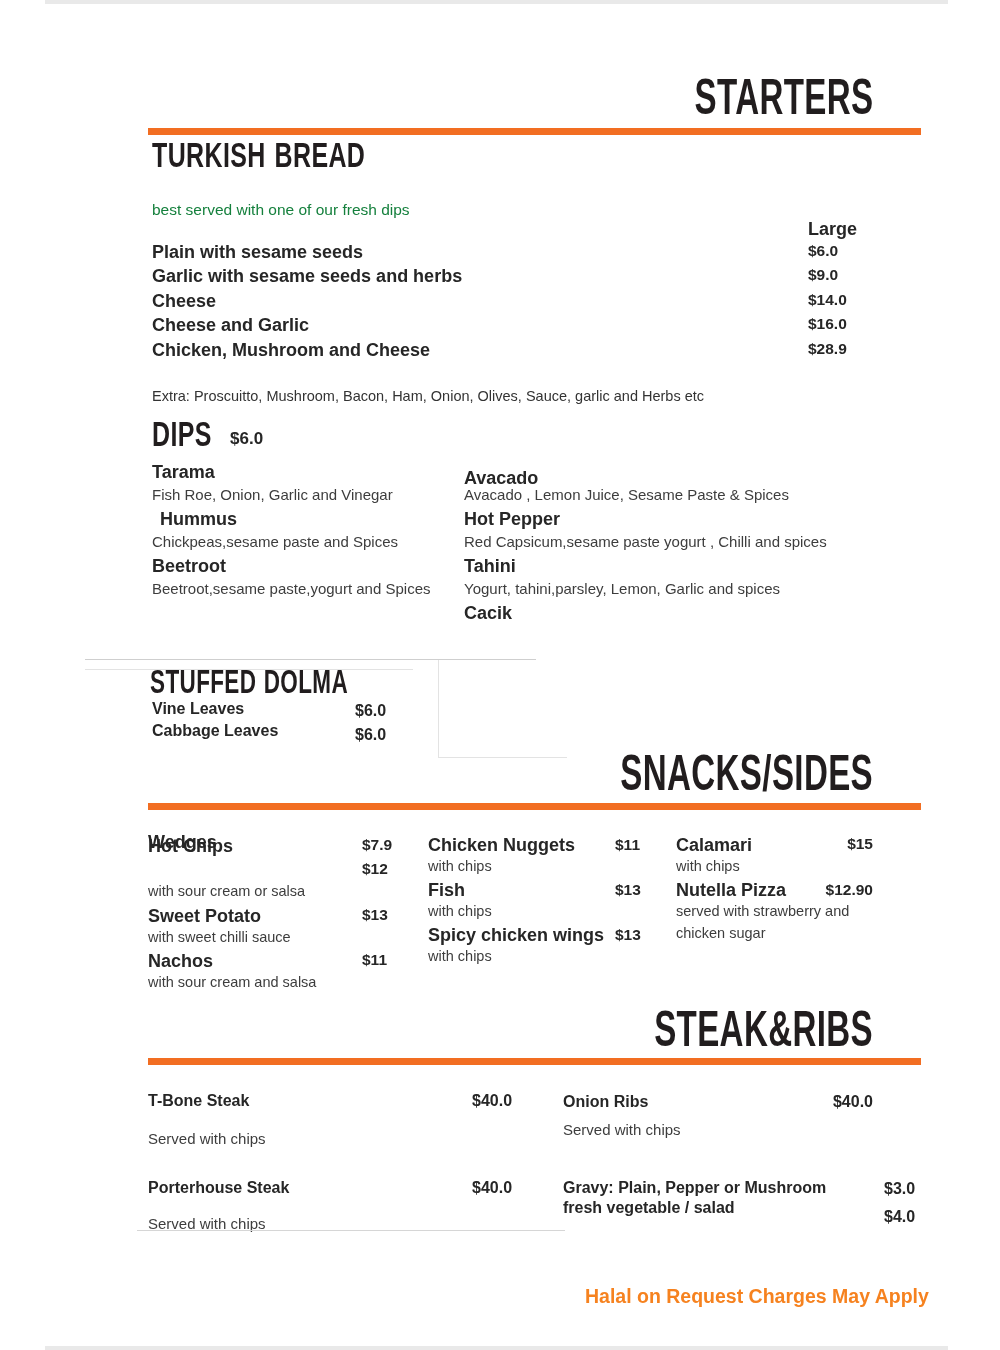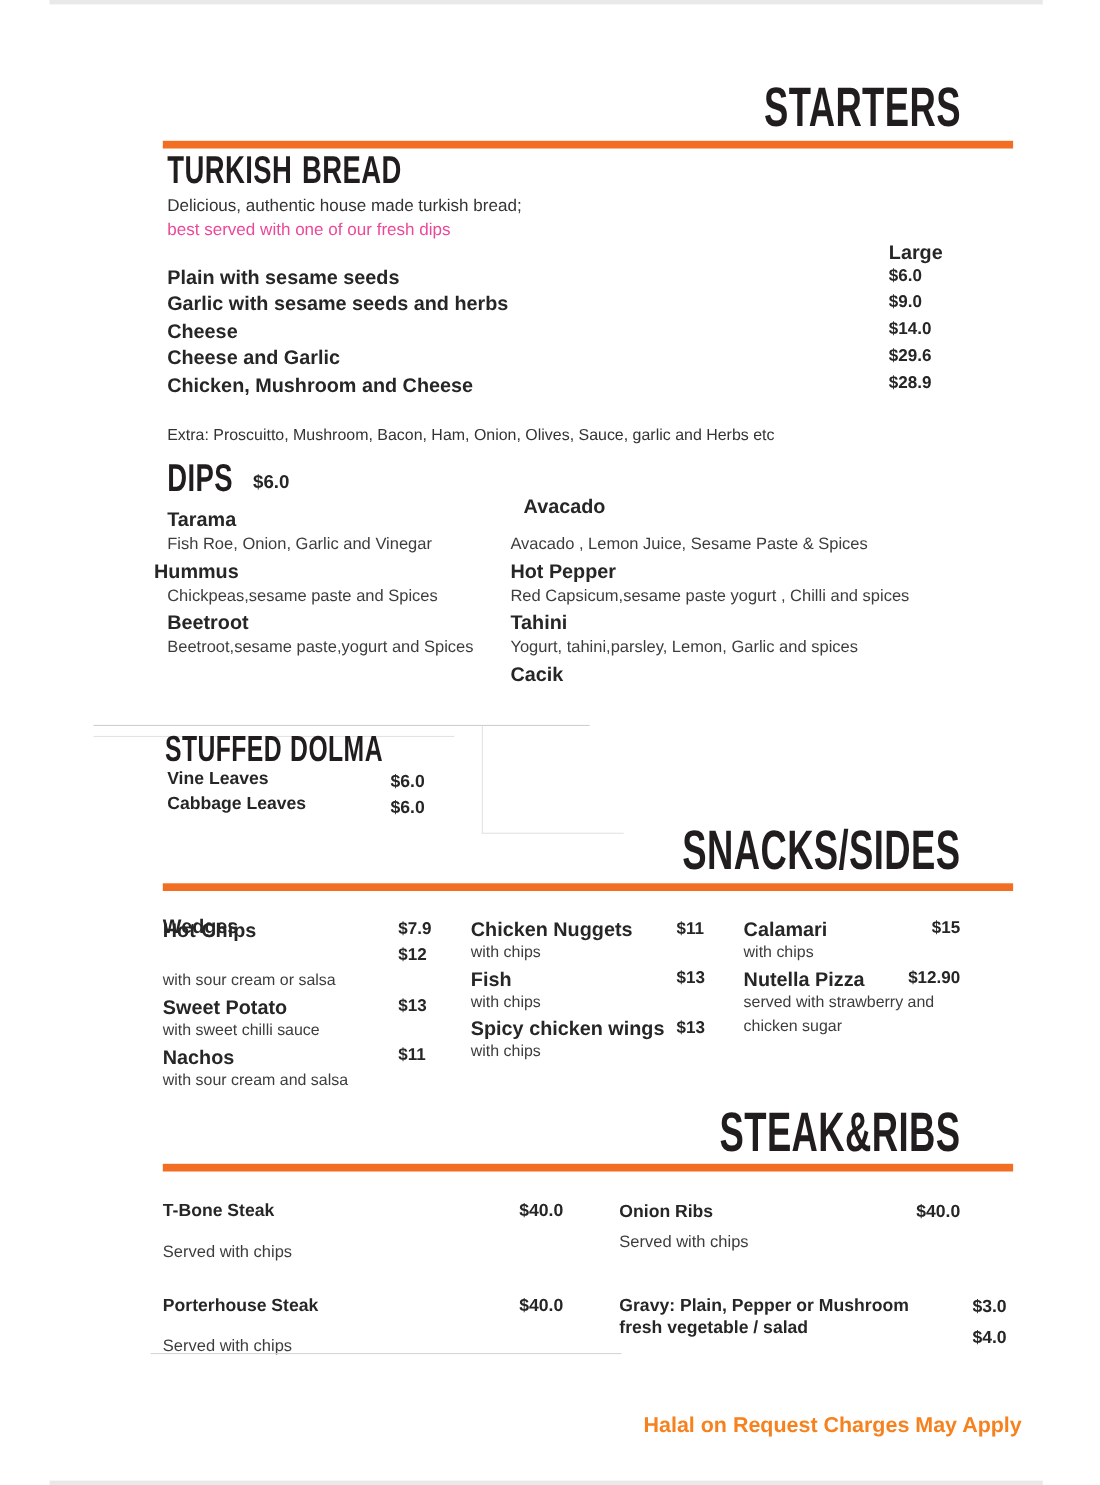--- a/index.html
+++ b/index.html
@@ -27,49 +27,48 @@
 
 <div class="page">
 
   <div class="bar" style="top:0;"></div>
   <div class="bar" style="top:1346px;"></div>
 
   <div class="abs poster poster-right" style="right:75px;top:76px;font-size:46px;line-height:46px;">STARTERS</div>
   <div class="rule" style="top:128px;"></div>
 
   <div class="abs poster poster-left" style="left:152px;top:140px;font-size:32px;line-height:32px;transform:scale(.78,1.1);">TURKISH BREAD</div>
-  <div class="abs r" style="left:152px;top:179px;font-size:15.5px;color:#333;">Delicious, authentic house made turkish bread;</div>
-  <div class="abs r" style="left:152px;top:201px;font-size:15.5px;color:#ec4899;">best served with one of our fresh dips</div>
+  <div class="abs r" style="left:152px;top:201px;font-size:15.5px;color:#15803d;">best served with one of our fresh dips</div>
 
   <div class="abs b" style="left:808px;top:219px;">Large</div>
 
   <div class="abs b" style="left:152px;top:242px;">Plain with sesame seeds</div>
   <div class="abs price" style="left:808px;top:242px;">$6.0</div>
   <div class="abs b" style="left:152px;top:266px;">Garlic with sesame seeds and herbs</div>
   <div class="abs price" style="left:808px;top:266px;">$9.0</div>
   <div class="abs b" style="left:152px;top:291px;">Cheese</div>
   <div class="abs price" style="left:808px;top:291px;">$14.0</div>
   <div class="abs b" style="left:152px;top:315px;">Cheese and Garlic</div>
-  <div class="abs price" style="left:808px;top:315px;">$29.6</div>
+  <div class="abs price" style="left:808px;top:315px;">$16.0</div>
   <div class="abs b" style="left:152px;top:340px;">Chicken, Mushroom and Cheese</div>
   <div class="abs price" style="left:808px;top:340px;">$28.9</div>
 
   <div class="abs r" style="left:152px;top:388px;font-size:14.5px;color:#333;">Extra: Proscuitto, Mushroom, Bacon, Ham, Onion, Olives, Sauce, garlic and Herbs etc</div>
 
   <div class="abs poster poster-left" style="left:152px;top:420px;font-size:32px;line-height:32px;transform:scale(.78,1.1);">DIPS</div>
   <div class="abs dips-price" style="left:230px;top:429px;">$6.0</div>
 
   <div class="abs b" style="left:152px;top:462px;">Tarama</div>
   <div class="abs r" style="left:152px;top:486px;">Fish Roe, Onion, Garlic and Vinegar</div>
-  <div class="abs b" style="left:140px;top:509px;text-align:right;">Hummus</div>
+  <div class="abs b" style="left:160px;top:509px;text-align:right;">Hummus</div>
   <div class="abs r" style="left:152px;top:533px;">Chickpeas,sesame paste and Spices</div>
   <div class="abs b" style="left:152px;top:556px;">Beetroot</div>
   <div class="abs r" style="left:152px;top:580px;">Beetroot,sesame paste,yogurt  and Spices</div>
 
-  <div class="abs b" style="left:464px;top:450px;margin-left:12px;">Avacado</div>
+  <div class="abs b" style="left:464px;top:468px;">Avacado</div>
   <div class="abs r" style="left:464px;top:486px;">Avacado , Lemon Juice, Sesame Paste &amp; Spices</div>
   <div class="abs b" style="left:464px;top:509px;">Hot Pepper</div>
   <div class="abs r" style="left:464px;top:533px;">Red Capsicum,sesame paste yogurt , Chilli and spices</div>
   <div class="abs b" style="left:464px;top:556px;">Tahini</div>
   <div class="abs r" style="left:464px;top:580px;">Yogurt, tahini,parsley, Lemon, Garlic and spices</div>
   <div class="abs b" style="left:464px;top:603px;">Cacik</div>
 
   <div class="grayline" style="left:85px;top:659px;width:451px;height:1px;background:#cfcfcf;"></div>
   <div class="grayline" style="left:85px;top:669px;width:328px;height:1px;background:#e3e3e3;"></div>
   <div class="grayline" style="left:438px;top:660px;width:1px;height:98px;background:#e3e3e3;"></div>

